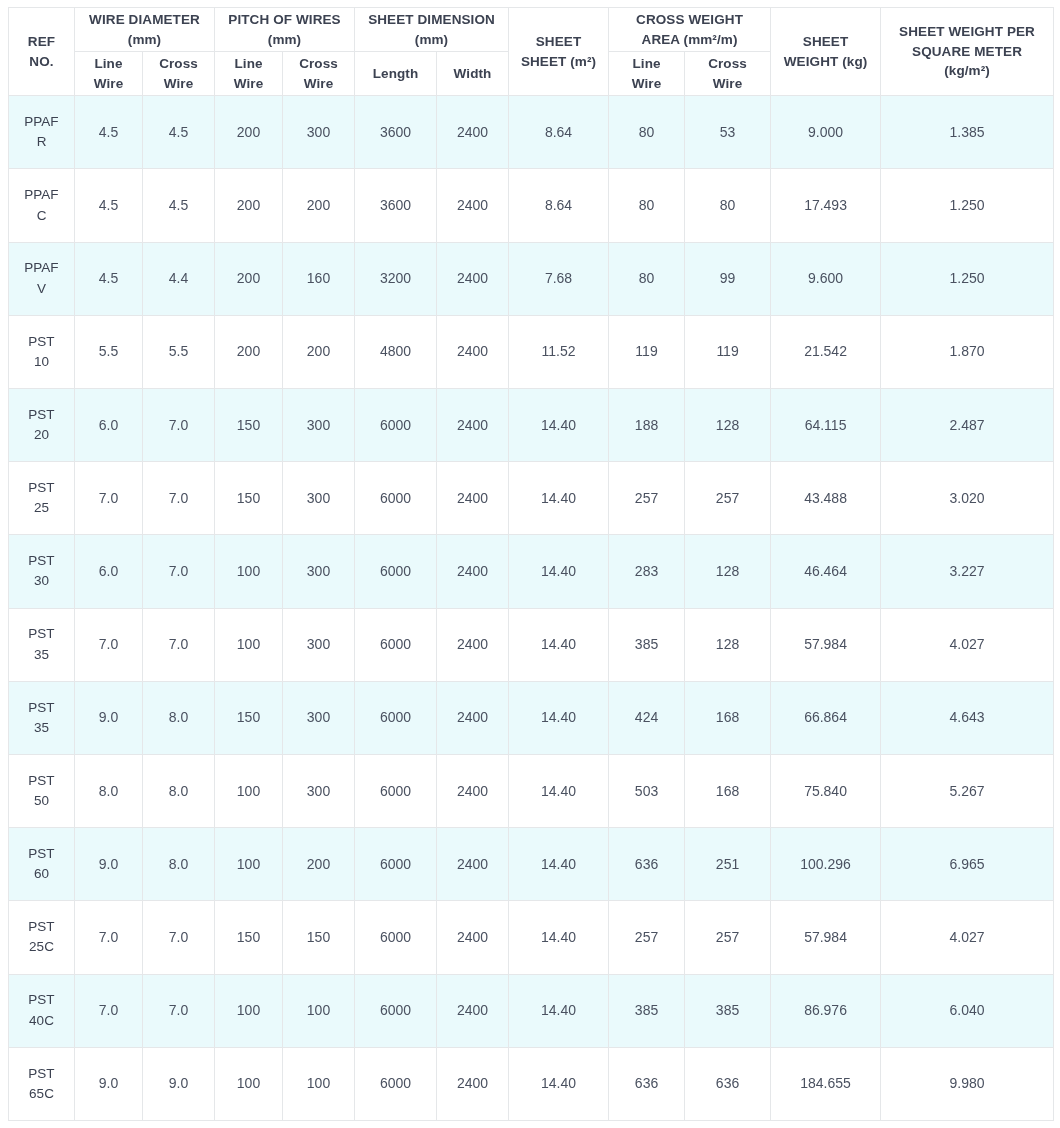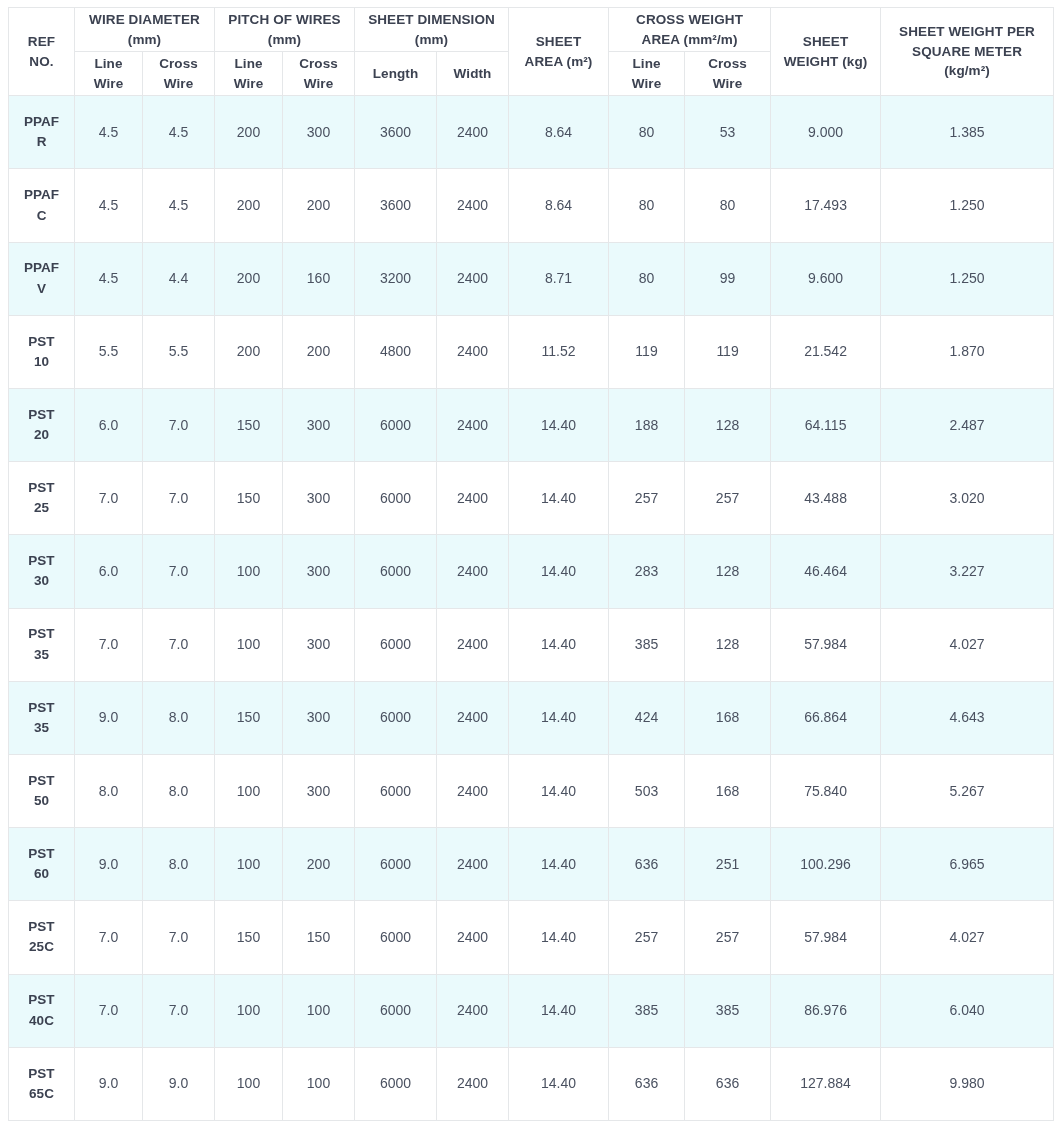--- a/index.html
+++ b/index.html
@@ -53,21 +53,21 @@
 
   tbody td {
     font-size: 14px;
     font-weight: normal;
     color: #4a5160;
     line-height: 1.5;
   }
 
   tbody td.ref-cell {
     font-size: 13.5px;
-    font-weight: bold;
+    font-weight: normal;
     color: #3c4251;
   }
 
   tbody tr.alt td {
     background: #eafafc;
   }
   tbody tr.plain td {
     background: #ffffff;
   }
 
@@ -119,21 +119,21 @@
         <th colspan="2">
           <span class="hdr-line">PITCH OF WIRES</span>
           <span class="hdr-line">(mm)</span>
         </th>
         <th colspan="2">
           <span class="hdr-line">SHEET DIMENSION</span>
           <span class="hdr-line">(mm)</span>
         </th>
         <th rowspan="2">
           <span class="hdr-line">SHEET</span>
-          <span class="hdr-line">AREA (m²)</span>
+          <span class="hdr-line">SHEET (m²)</span>
         </th>
         <th colspan="2">
           <span class="hdr-line">CROSS WEIGHT</span>
           <span class="hdr-line">AREA (mm²/m)</span>
         </th>
         <th rowspan="2">
           <span class="hdr-line">SHEET</span>
           <span class="hdr-line">WEIGHT (kg)</span>
         </th>
         <th rowspan="2">
@@ -214,21 +214,21 @@
           <td class="ref-cell">
             <span class="hdr-line">PPAF</span>
             <span class="hdr-line">V</span>
           </td>
           <td>4.5</td>
           <td>4.4</td>
           <td>200</td>
           <td>160</td>
           <td>3200</td>
           <td>2400</td>
-          <td>8.71</td>
+          <td>7.68</td>
           <td>80</td>
           <td>99</td>
           <td>9.600</td>
           <td>1.250</td>
         </tr>
         <tr class="plain">
           <td class="ref-cell">
             <span class="hdr-line">PST</span>
             <span class="hdr-line">10</span>
           </td>
@@ -404,18 +404,18 @@
           </td>
           <td>9.0</td>
           <td>9.0</td>
           <td>100</td>
           <td>100</td>
           <td>6000</td>
           <td>2400</td>
           <td>14.40</td>
           <td>636</td>
           <td>636</td>
-          <td>127.884</td>
+          <td>184.655</td>
           <td>9.980</td>
         </tr>
       </tbody>
   </table>
 </div>
 
 </body></html>

